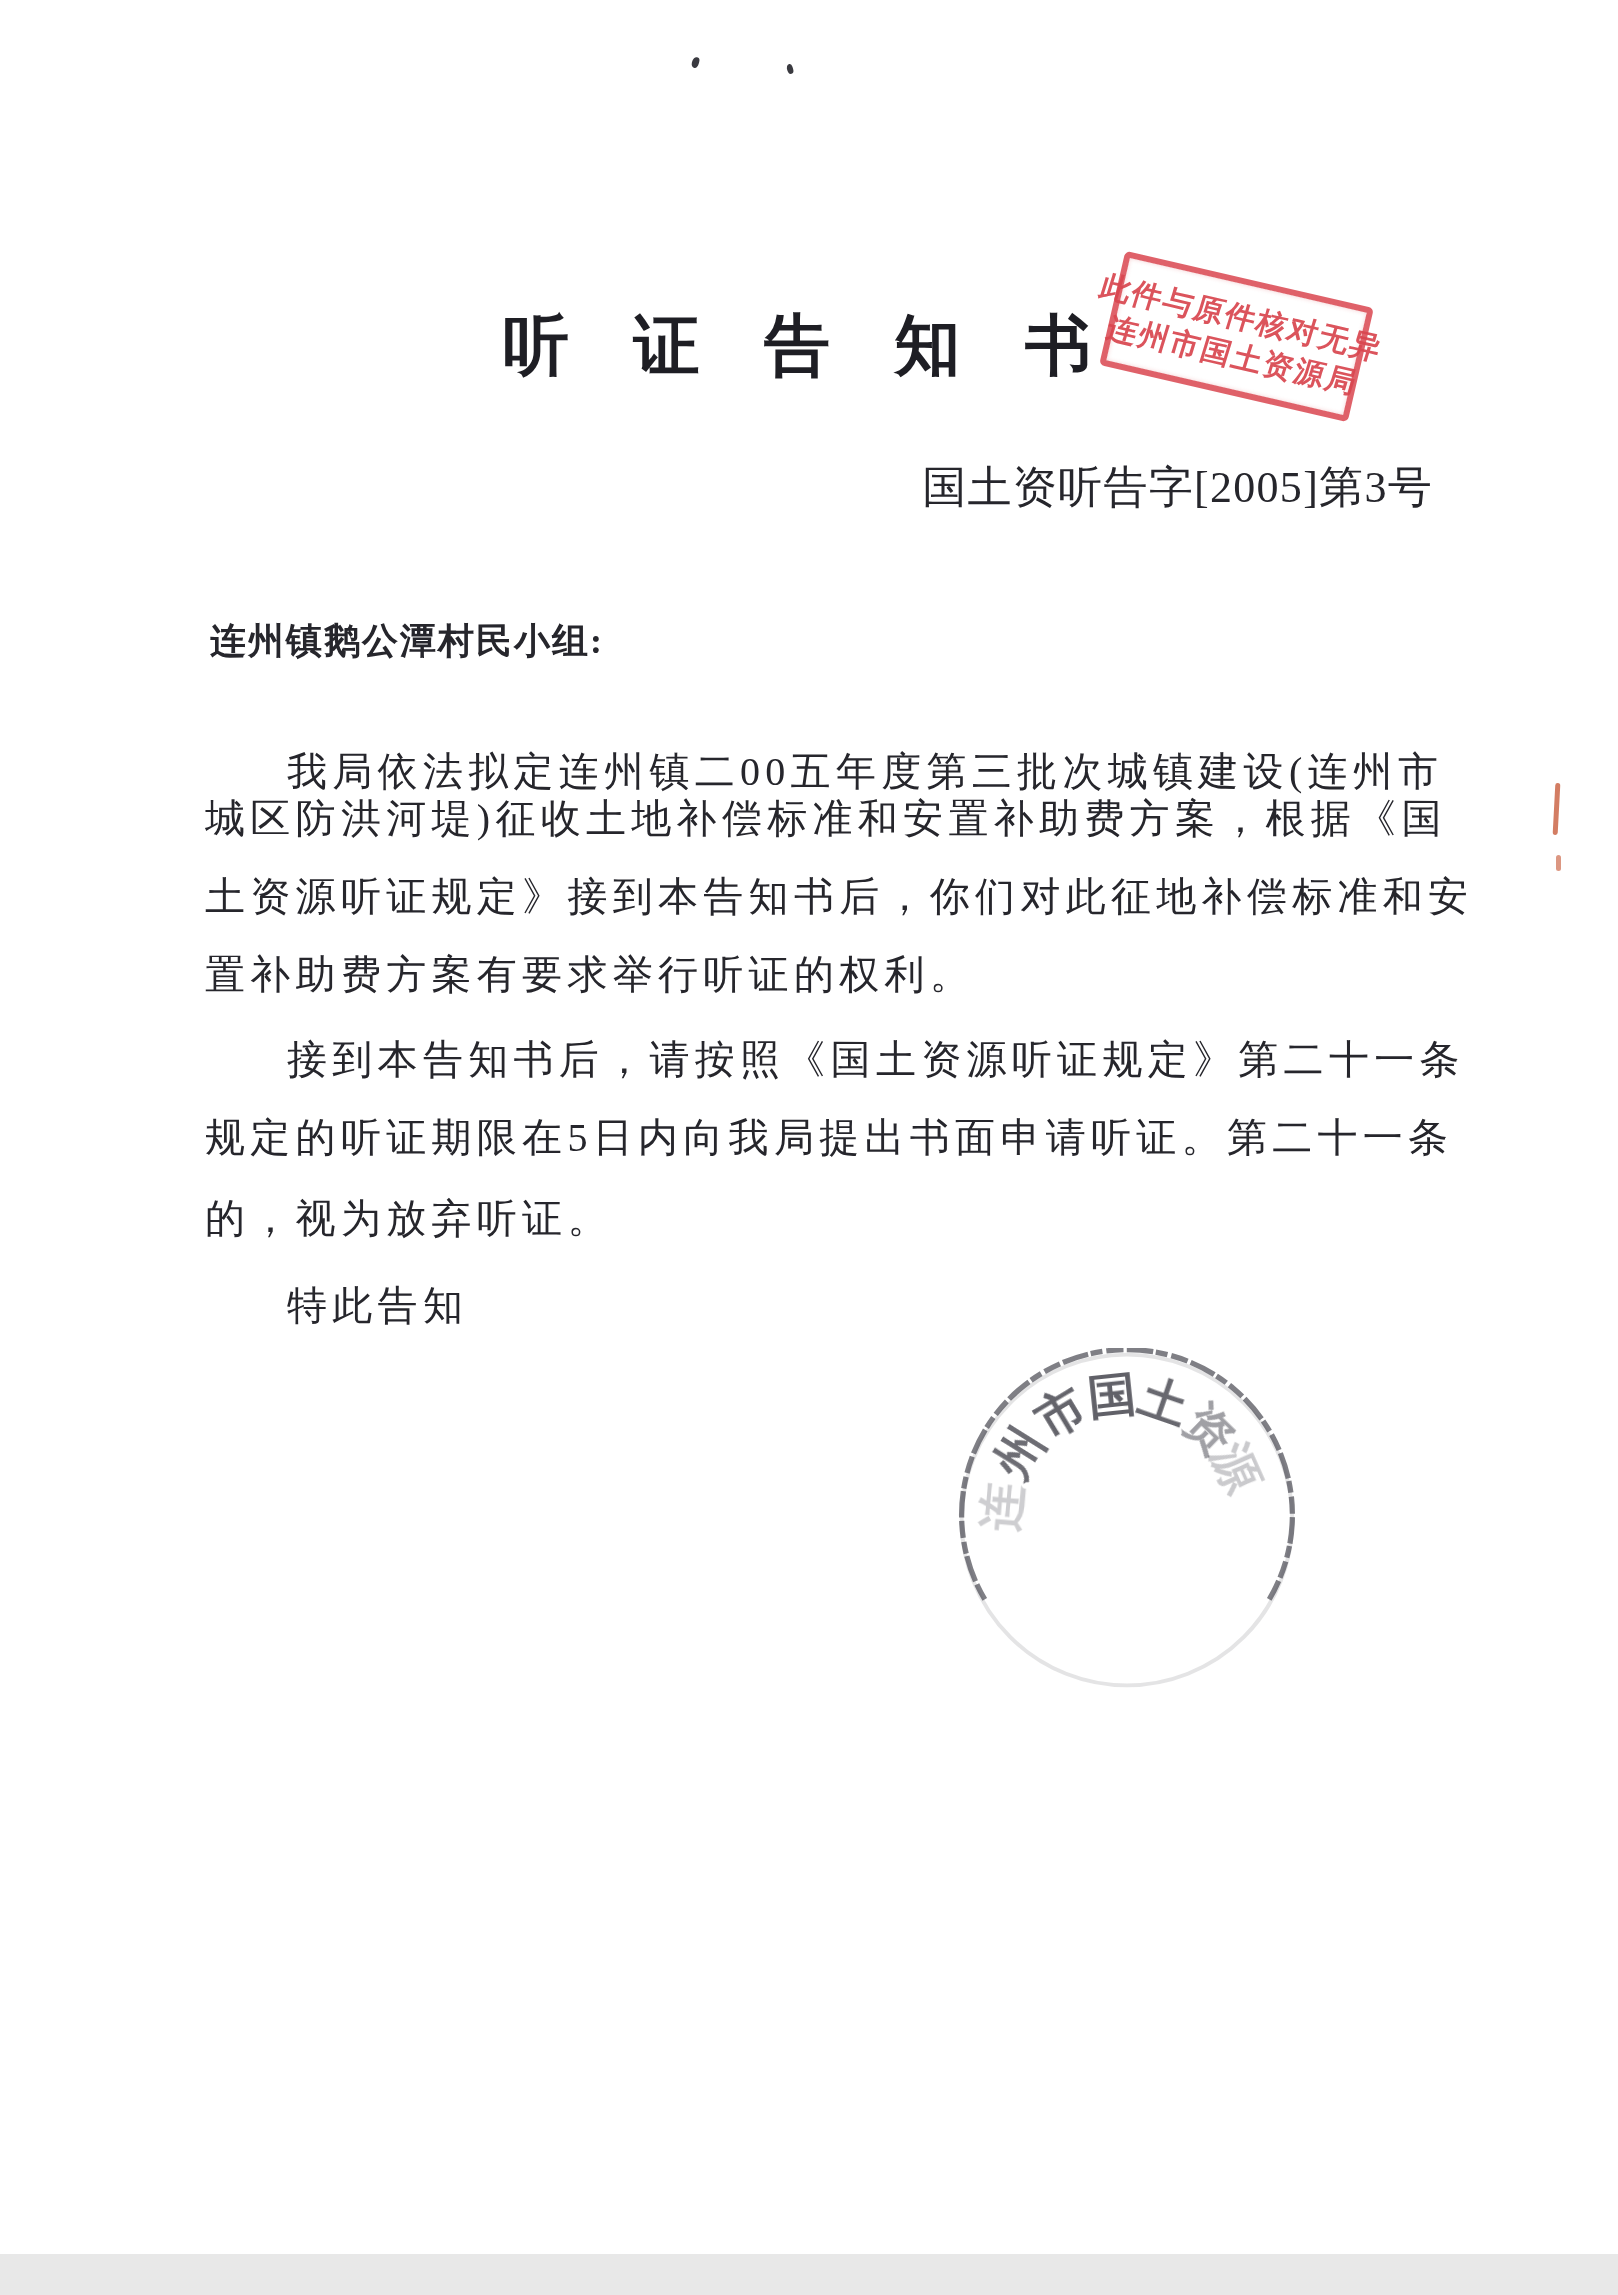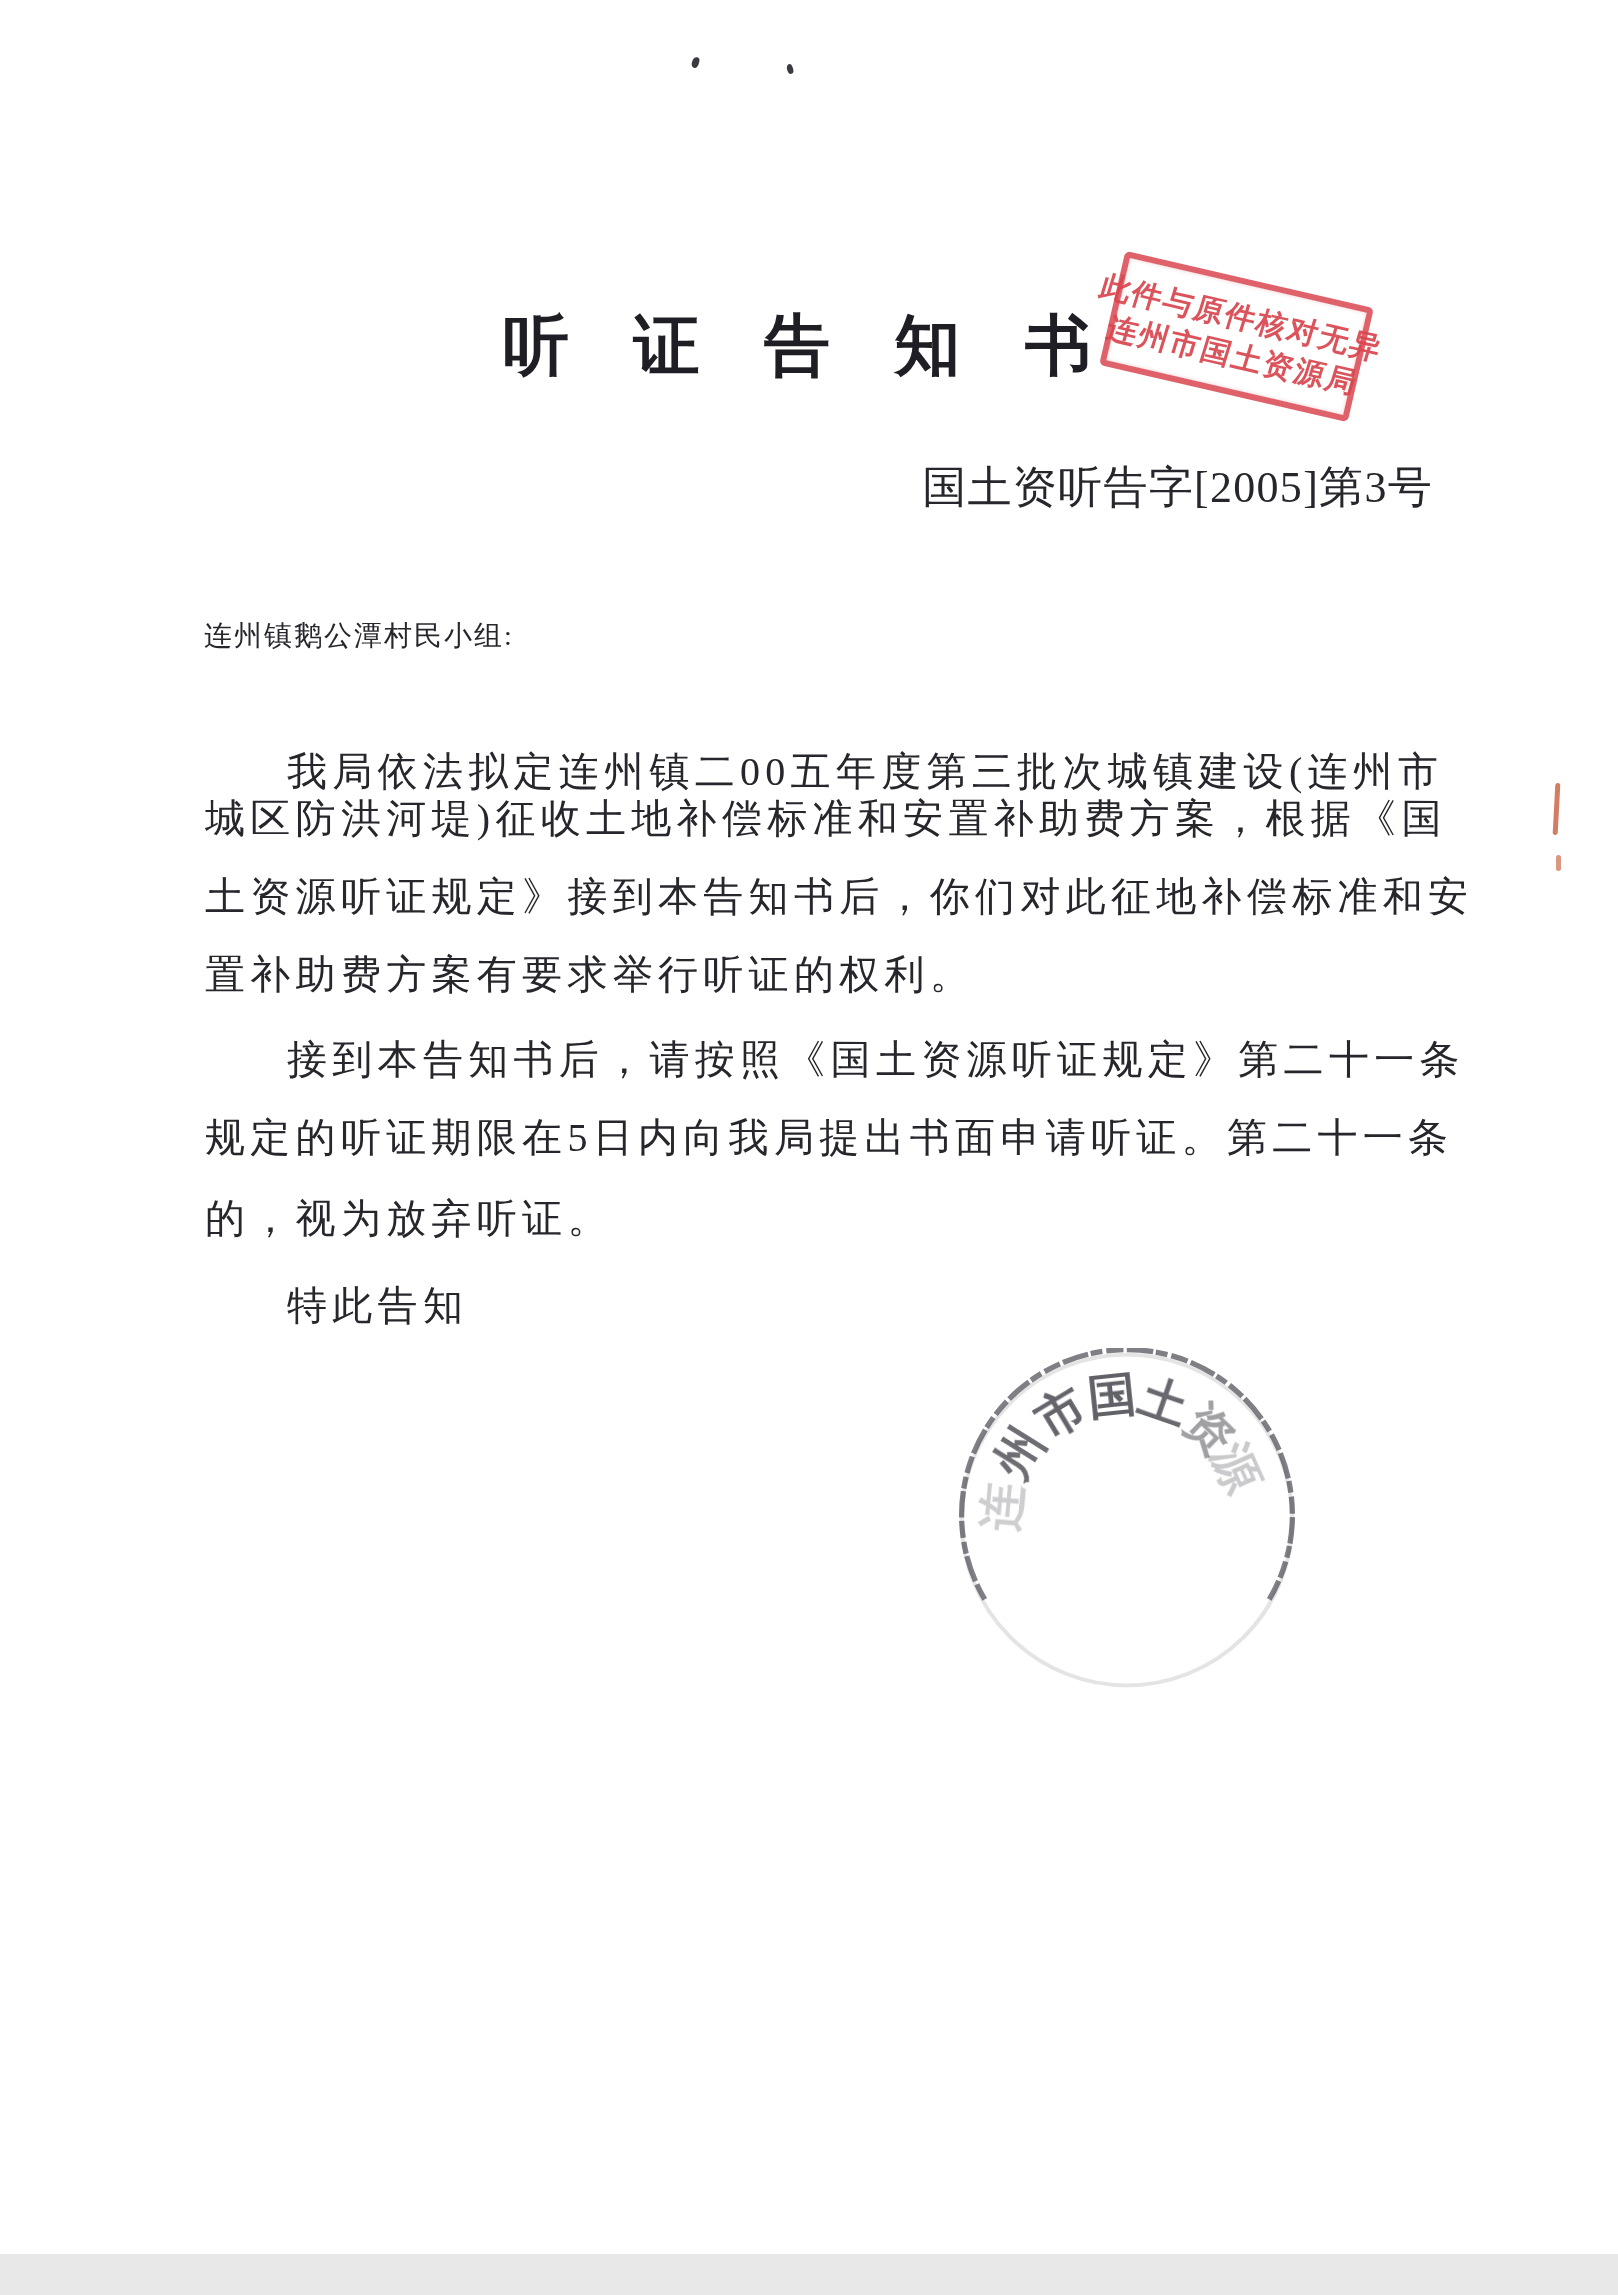--- a/index.html
+++ b/index.html
@@ -74,25 +74,26 @@
     top: 458px;
     right: 185px;
     font-size: 44px;
     letter-spacing: 1.3px;
     white-space: nowrap;
   }
 
   
   .salutation {
     position: absolute;
-    left: 204px;
+    left: 210px;
     top: 617px;
-    font-size: 28px;
+    font-size: 36px;
     letter-spacing: 2px;
     white-space: nowrap;
+    font-weight: bold;
   }
   .bodyline {
     position: absolute;
     left: 205px;
     width: 1257px;
     font-size: 40px;
     letter-spacing: 5.3px;
     white-space: nowrap;
   }
   .indent { padding-left: 82px; }

